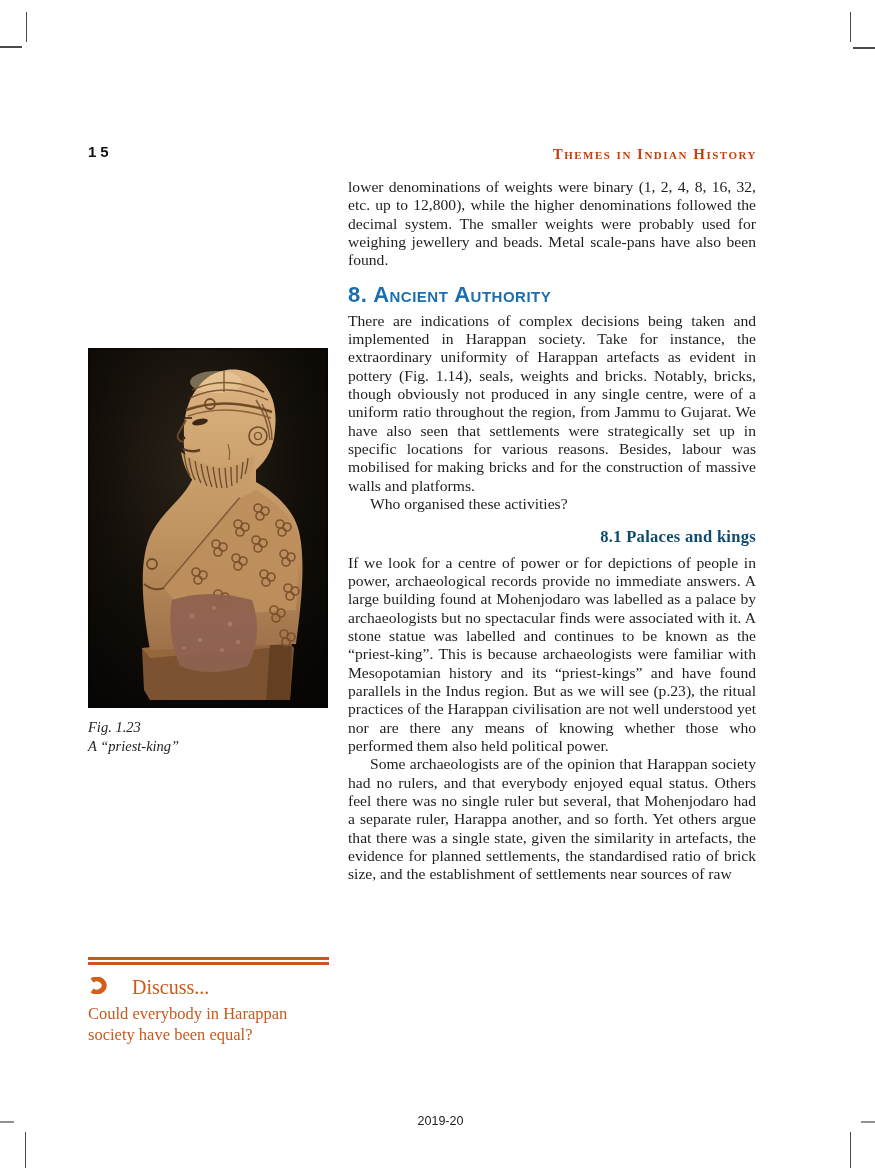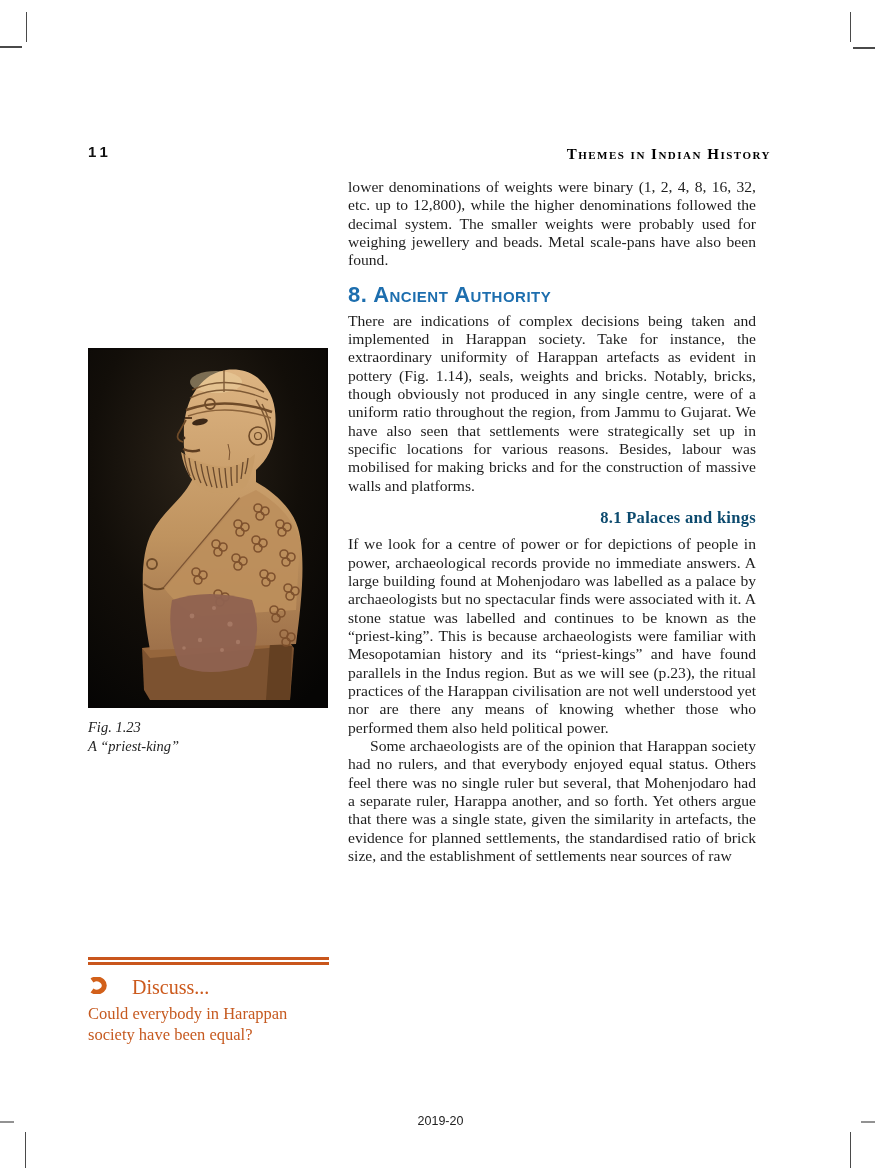--- a/index.html
+++ b/index.html
@@ -14,23 +14,23 @@
   .crop.h { height:2px; width:22px; }
   .crop.v { width:1px; height:30px; }
 
   
   .page-number {
     position:absolute; left:88px; top:143px;
     font-family:"Liberation Sans", sans-serif;
     font-weight:bold; font-size:15px; letter-spacing:4px; color:#111;
   }
   .running-header {
-    position:absolute; right:104px; top:146px;
+    position:absolute; right:118px; top:146px;
     font-variant:small-caps; font-weight:bold; font-size:15px;
-    letter-spacing:1.5px; color:#000000;
+    letter-spacing:1.5px; color:#c2410c;
   }
 
   
   .left-col { position:absolute; left:88px; top:348px; width:240px; }
   .figure-photo { display:block; width:240px; height:360px; }
   .figure-caption {
     margin-top:10px; font-style:italic; font-size:14.5px; line-height:19px; color:#222;
   }
 
   .discuss-box { position:absolute; left:88px; top:957px; width:241px; }
@@ -77,21 +77,21 @@
 
   <div class="crop h" style="left:0; top:46px;"></div>
   <div class="crop v" style="left:26px; top:12px;"></div>
   <div class="crop h" style="right:0; top:47px;"></div>
   <div class="crop v" style="right:24px; top:12px;"></div>
   <div class="crop v" style="left:25px; top:1132px; height:36px;"></div>
   <div class="crop v" style="right:24px; top:1132px; height:36px;"></div>
   <div class="crop h" style="left:0; top:1121px; width:14px; opacity:.6;"></div>
   <div class="crop h" style="right:0; top:1121px; width:14px; opacity:.6;"></div>
 
-  <div class="page-number">11</div>
+  <div class="page-number">15</div>
   <div class="running-header">Themes in Indian History</div>
 
   <div class="left-col">
     <svg class="figure-photo" viewBox="0 0 240 360" xmlns="http://www.w3.org/2000/svg">
       <defs>
         <radialGradient id="bgGrad" cx="45%" cy="32%" r="80%">
           <stop offset="0%" stop-color="#2a2218"></stop>
           <stop offset="55%" stop-color="#120e09"></stop>
           <stop offset="100%" stop-color="#060504"></stop>
         </radialGradient>
@@ -262,20 +262,21 @@
       </span>
       <span>Discuss...</span>
     </div>
     <div class="discuss-question">Could everybody in Harappan society have been equal?</div>
   </div>
 
   <div class="main-col">
     <p>lower denominations of weights were binary (1, 2, 4, 8, 16, 32, etc. up to 12,800), while the higher denominations followed the decimal system. The smaller weights were probably used for weighing jewellery and beads. Metal scale-pans have also been found.</p>
     <h2 class="section-heading">8. Ancient Authority</h2>
     <p>There are indications of complex decisions being taken and implemented in Harappan society. Take for instance, the extraordinary uniformity of Harappan artefacts as evident in pottery (Fig. 1.14), seals, weights and bricks. Notably, bricks, though obviously not produced in any single centre, were of a uniform ratio throughout the region, from Jammu to Gujarat. We have also seen that settlements were strategically set up in specific locations for various reasons. Besides, labour was mobilised for making bricks and for the construction of massive walls and platforms.</p>
+    <p class="para-indent">Who organised these activities?</p>
     <h3 class="subsection-heading">8.1 Palaces and kings</h3>
     <p>If we look for a centre of power or for depictions of people in power, archaeological records provide no immediate answers. A large building found at Mohenjodaro was labelled as a palace by archaeologists but no spectacular finds were associated with it. A stone statue was labelled and continues to be known as the “priest-king”. This is because archaeologists were familiar with Mesopotamian history and its “priest-kings” and have found parallels in the Indus region. But as we will see (p.23), the ritual practices of the Harappan civilisation are not well understood yet nor are there any means of knowing whether those who performed them also held political power.</p>
     <p class="para-indent">Some archaeologists are of the opinion that Harappan society had no rulers, and that everybody enjoyed equal status. Others feel there was no single ruler but several, that Mohenjodaro had a separate ruler, Harappa another, and so forth. Yet others argue that there was a single state, given the similarity in artefacts, the evidence for planned settlements, the standardised ratio of brick size, and the establishment of settlements near sources of raw</p>
   </div>
 
   <div class="footer-year">2019-20</div>
 
 </div>
 
 </body></html>

